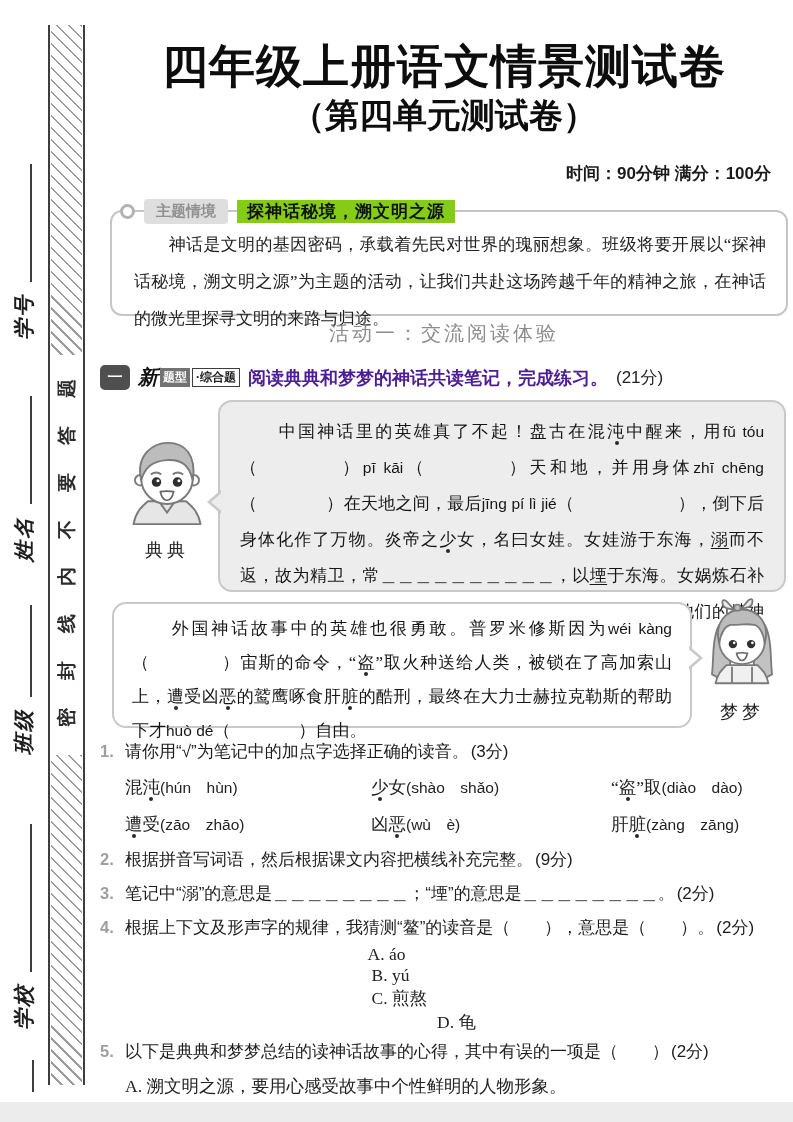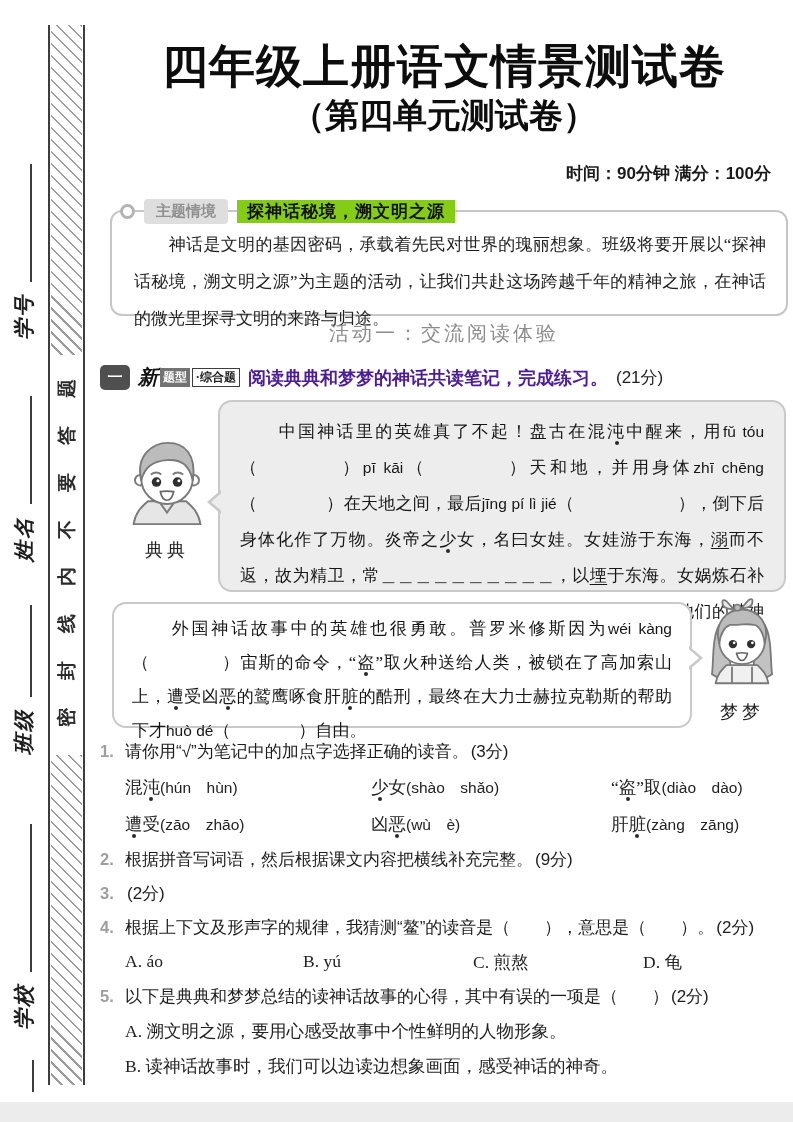--- a/index.html
+++ b/index.html
@@ -94,21 +94,21 @@
 
   
   .questions{position:absolute;left:100px;top:734px;right:5px;}
   .q-row{min-height:34px;display:flex;align-items:center;font-size:17px;font-weight:500;color:#1c1c1c;}
   .q-num{width:25px;flex:none;color:#9e9e9e;font-weight:600;font-size:16.5px;}
   .q-score{margin-left:2px;}
   .words-row{padding-left:25px;display:flex;min-height:37px;align-items:center;
              font-family:"Liberation Serif","DejaVu Serif",serif;font-weight:normal;font-size:17.5px;}
   .wcell1{width:246px;flex:none;} .wcell2{width:240px;flex:none;} .wcell3{flex:1;}
   .opts-row{padding-left:25px;display:flex;min-height:35px;align-items:center;
-            font-family:"Liberation Serif","DejaVu Serif",serif;font-size:17.5px;}
+            font-family:"Liberation Serif","DejaVu Serif",serif;font-size:17.5px;flex-direction:column;}
   .ocell1{width:178px;flex:none;} .ocell2{width:170px;flex:none;} .ocell3{width:170px;flex:none;}
   .ab-row{padding-left:25px;min-height:35px;display:flex;align-items:center;
           font-family:"Liberation Serif","DejaVu Serif",serif;font-size:17.5px;}
 
   .page-bottom{position:absolute;left:0;right:0;bottom:0;height:20px;background:#ececec;}
 
   svg .ln{stroke:#7a7a7a;stroke-width:2;fill:none;}
 </style>
 </head>
 <body>
@@ -235,20 +235,21 @@
     </div>
 
     <div class="q-row">
       <span class="q-num">2.</span>
       <span>根据拼音写词语，然后根据课文内容把横线补充完整。</span>
       <span class="q-score">(9分)</span>
     </div>
 
     <div class="q-row">
       <span class="q-num">3.</span>
+      <span>笔记中“溺”的意思是＿＿＿＿＿＿＿＿；“堙”的意思是＿＿＿＿＿＿＿＿。</span>
       <span class="q-score">(2分)</span>
     </div>
 
     <div class="q-row">
       <span class="q-num">4.</span>
       <span>根据上下文及形声字的规律，我猜测“鳌”的读音是（　　），意思是（　　）。</span>
       <span class="q-score">(2分)</span>
     </div>
     <div class="opts-row">
       <span class="ocell1">A. áo</span>

